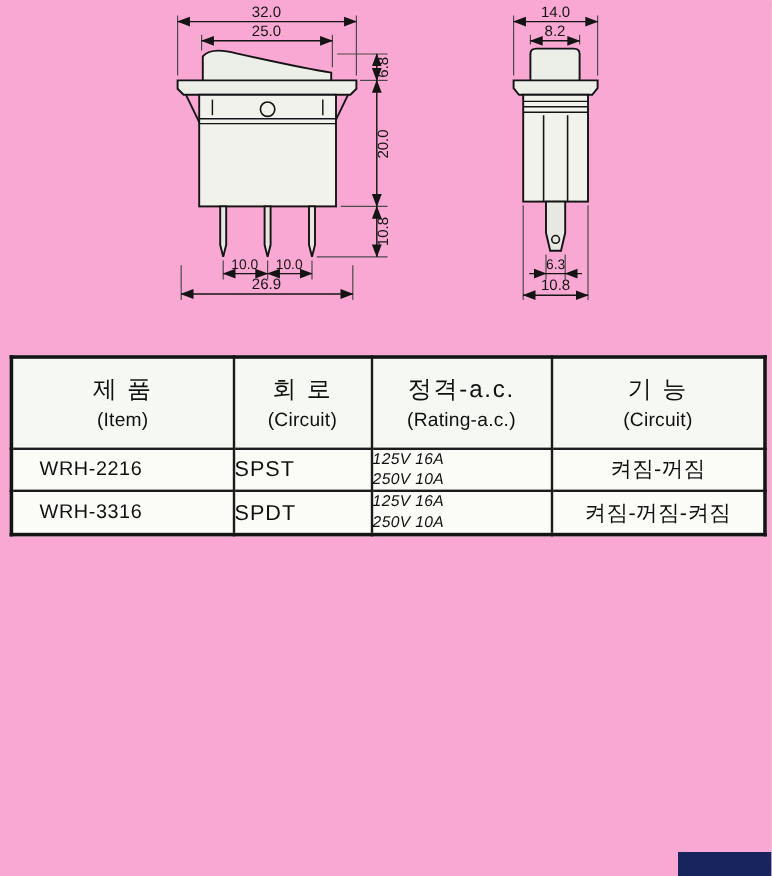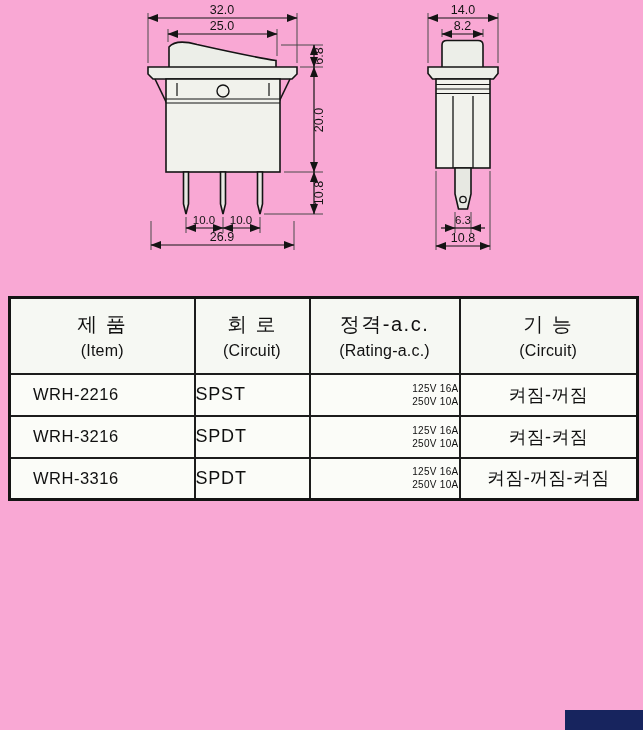--- a/index.html
+++ b/index.html
@@ -12,26 +12,26 @@
   }
   svg.drawing { position:absolute; left:0; top:0; display:block; }
 
   table.spec {
     position:absolute; left:8px; top:296px; width:628px;
     border-collapse:collapse; table-layout:fixed;
     background:#fbfcf8; border:3px solid #141414;
   }
   .spec th, .spec td { border:2px solid #1c1c1c; color:#101010; font-weight:400; vertical-align:middle; }
   .spec thead th { height:76px; text-align:center; background:#f6f8f3; }
-  .spec tbody tr { height:42px; }
+  .spec tbody tr { height:32px; }
   th .ko { font-size:20px; letter-spacing:1.5px; }
   th .en { font-size:16px; margin-top:4px; letter-spacing:.2px; }
   td.item    { text-align:left; padding-left:22px; font-size:16.5px; letter-spacing:.5px; }
   td.circuit { text-align:left; font-size:18px; letter-spacing:.8px; }
-  td.rating  { text-align:right; font-size:10px; line-height:1.3; letter-spacing:.3px; }
+  td.rating  { text-align:left; font-size:13px; line-height:1.3; letter-spacing:.3px;font-style:italic; }
   td.func    { text-align:center; font-size:18px; letter-spacing:.3px; }
   .corner-mark {
     position:absolute; right:0; bottom:0; width:78px; height:20px;
     background:#17245e;
   }
 </style>
 </head>
 <body>
 
 <div class="page">
@@ -175,29 +175,20 @@
       <tr>
         <td class="item">WRH-2216</td>
         <td class="circuit">SPST</td>
         <td class="rating">
           <div>125V 16A</div>
           <div>250V 10A</div>
         </td>
         <td class="func">켜짐-꺼짐</td>
       </tr>
       <tr>
-        <td class="item">WRH-3216</td>
-        <td class="circuit">SPDT</td>
-        <td class="rating">
-          <div>125V 16A</div>
-          <div>250V 10A</div>
-        </td>
-        <td class="func">켜짐-켜짐</td>
-      </tr>
-      <tr>
         <td class="item">WRH-3316</td>
         <td class="circuit">SPDT</td>
         <td class="rating">
           <div>125V 16A</div>
           <div>250V 10A</div>
         </td>
         <td class="func">켜짐-꺼짐-켜짐</td>
       </tr>
     </tbody>
   </table>

